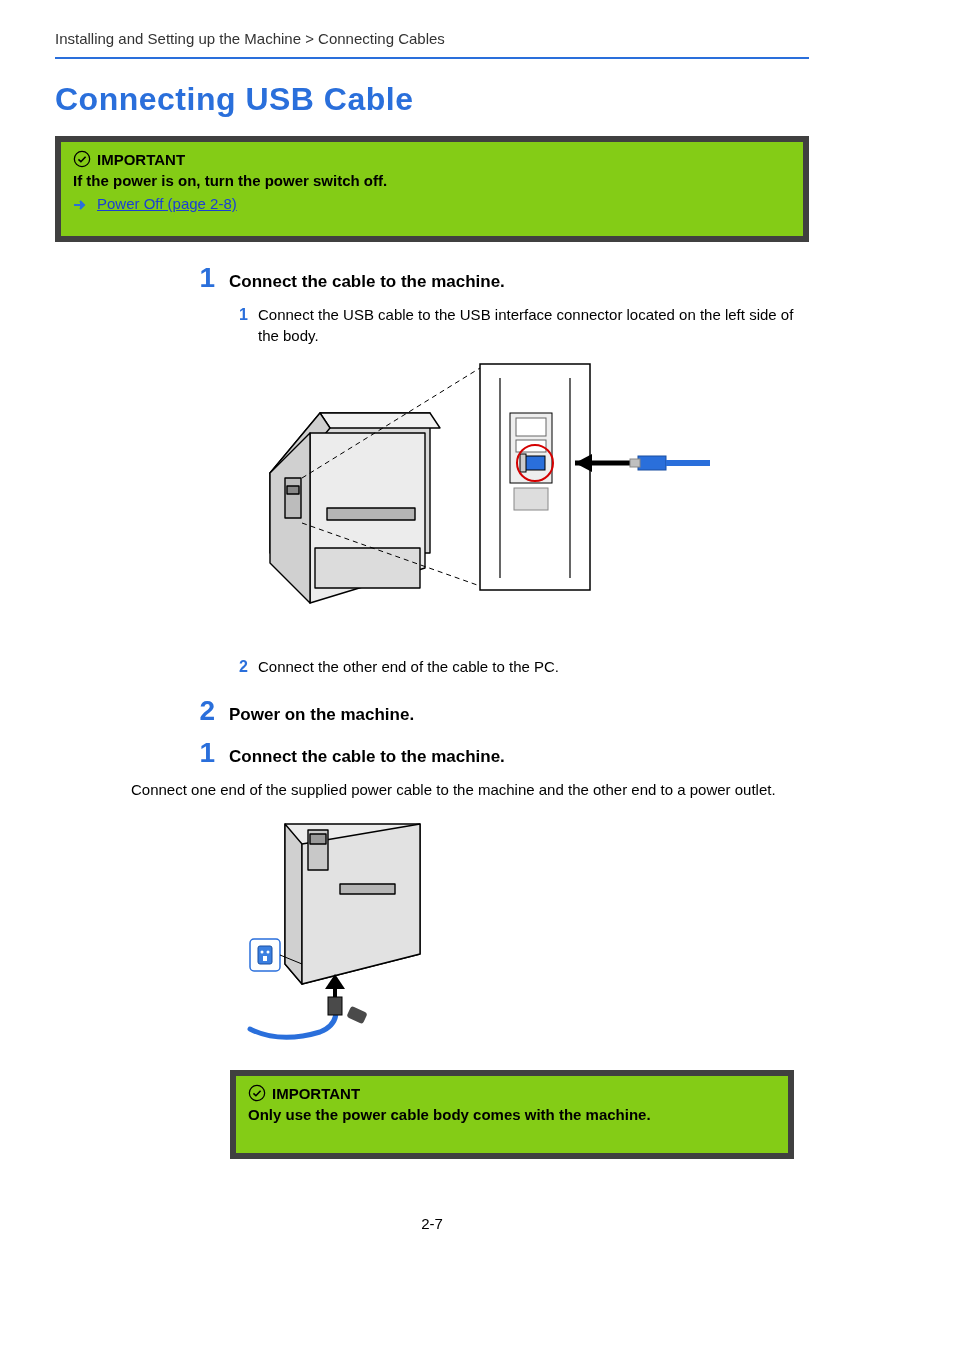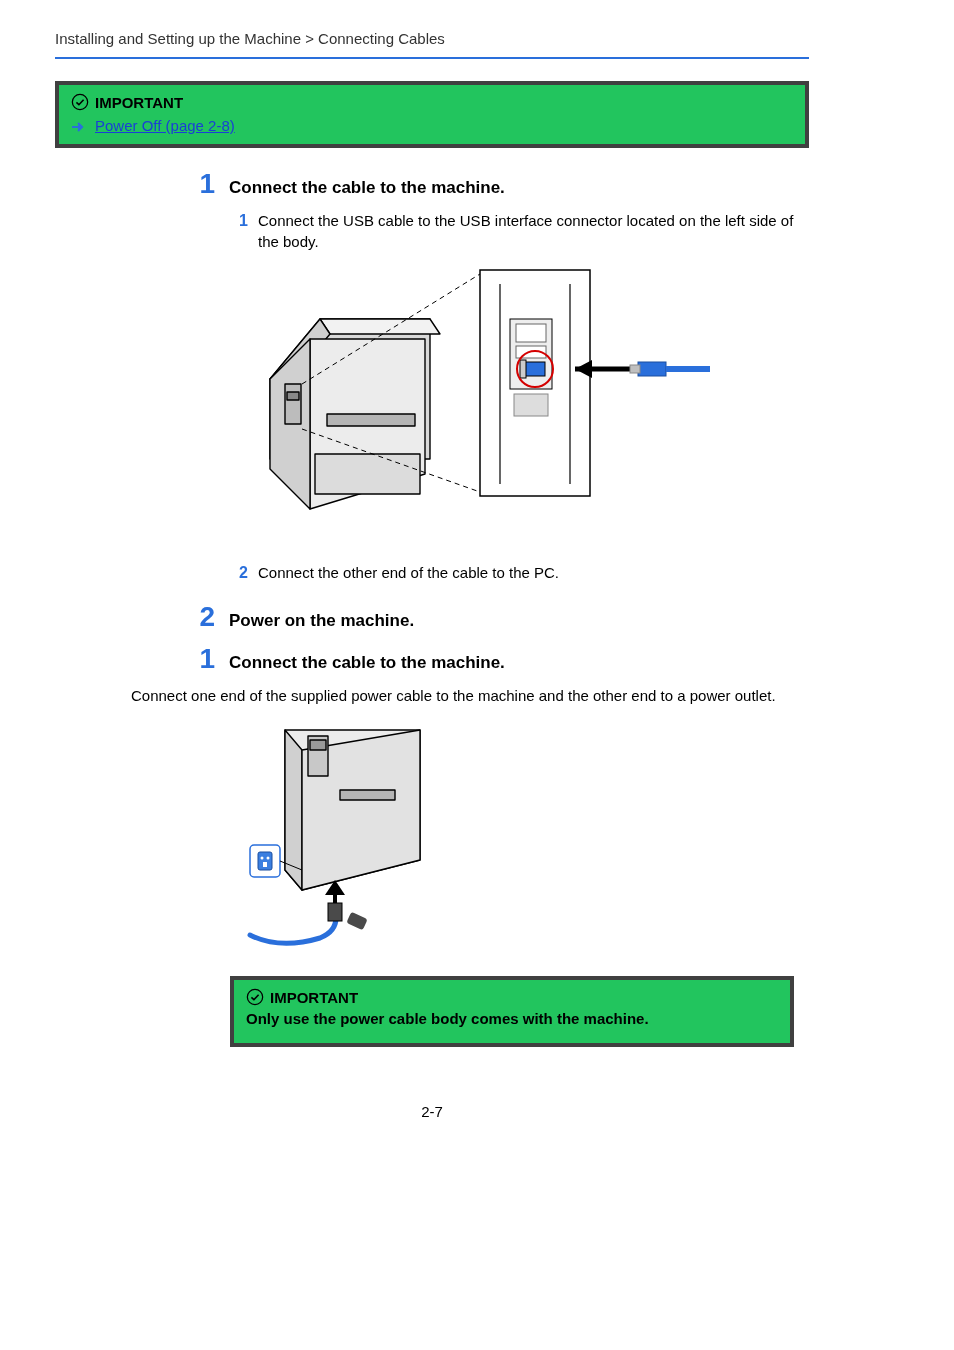--- a/index.html
+++ b/index.html
@@ -1,21 +1,21 @@
 <!DOCTYPE html>
 <html><head>
 <meta charset="utf-8">
 <style>
   * { box-sizing: border-box; margin: 0; padding: 0; }
   html, body { width: 954px; background: #fff; font-family: Arial, Helvetica, sans-serif; color: #000; }
   .page { width: 864px; padding: 30px 55px 40px 55px; }
   .breadcrumb { font-size: 15px; color: #333; margin-bottom: 10px; }
   .hr-top { border: none; border-top: 2px solid #2a6fdb; margin-bottom: 22px; }
   .h1 { color: #2a6fdb; font-size: 32px; font-weight: 900; font-family: Arial, sans-serif; letter-spacing: 0.5px; margin-bottom: 18px; }
-  .important-box { background: #22c55e; border: 4px solid #404040; padding: 8px 12px 10px 12px; margin-bottom: 20px; font-size: 15px; }
+  .important-box { background: #84cc16; border: 6px solid #404040; padding: 8px 12px 24px 12px; margin-bottom: 20px; font-size: 15px; }
   .important-box.inset { margin-left: 175px; margin-right: 15px; }
   .imp-line { display: flex; align-items: center; gap: 6px; margin-bottom: 4px; }
   .imp-label { font-weight: bold; }
   .imp-body { font-weight: bold; margin-bottom: 6px; }
   .link-row { display: flex; align-items: flex-end; gap: 10px; margin-top: 6px; }
   .arrow-icon { width: 14px; height: 14px; }
   .link { color: #1a3fd6; text-decoration: underline; font-size: 15px; }
   .check-icon { width: 18px; height: 18px; flex-shrink: 0; }
 
   .step-row { display: flex; align-items: baseline; gap: 14px; margin-left: 130px; margin-bottom: 10px; }
@@ -35,29 +35,31 @@
   .page-num { text-align: center; font-size: 15px; margin-top: 56px; }
 </style>
 </head>
 <body>
 
 <div class="page">
 
   <div class="breadcrumb">Installing and Setting up the Machine &gt; Connecting Cables</div>
   <hr class="hr-top">
 
+  <h1 class="h1">Connecting USB Cable</h1>
 
   <div class="important-box">
     <div class="imp-line">
       <svg class="check-icon" viewBox="0 0 20 20">
         <circle cx="10" cy="10" r="8.5" fill="none" stroke="#000" stroke-width="1.4"></circle>
         <path d="M6 10.5 L8.8 13 L14 7.5" fill="none" stroke="#000" stroke-width="1.8"></path>
       </svg>
       <span class="imp-label">IMPORTANT</span>
     </div>
+    <div class="imp-body">If the power is on, turn the power switch off.</div>
     <div class="link-row">
       <svg class="arrow-icon" viewBox="0 0 14 14">
         <path d="M1 7 H11 M7 3 L11 7 L7 11" fill="none" stroke="#2a6fdb" stroke-width="2"></path>
         <path d="M7 3 L12 7 L7 11 Z" fill="#2a6fdb"></path>
       </svg>
       <a href="#" class="link">Power Off (page 2-8)</a>
     </div>
   </div>
 
   <div class="step-row">

